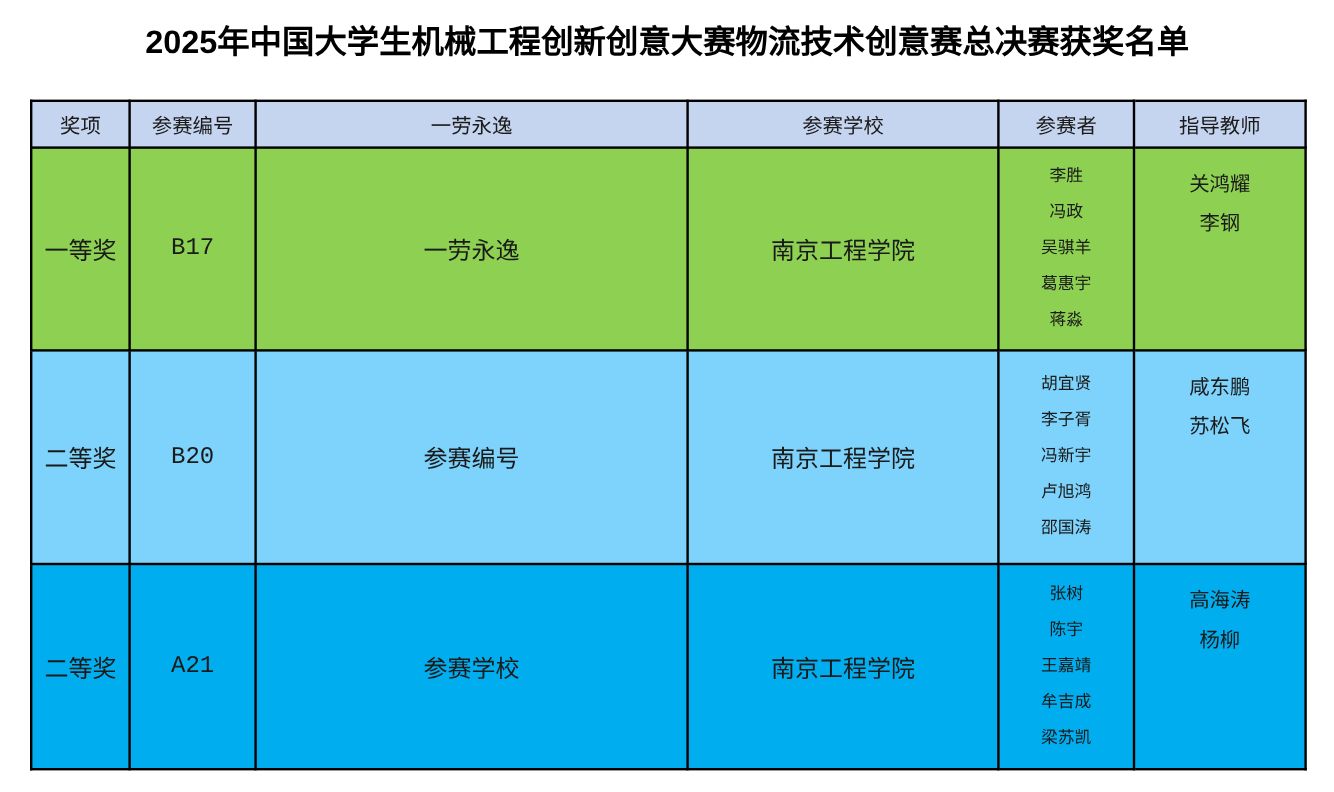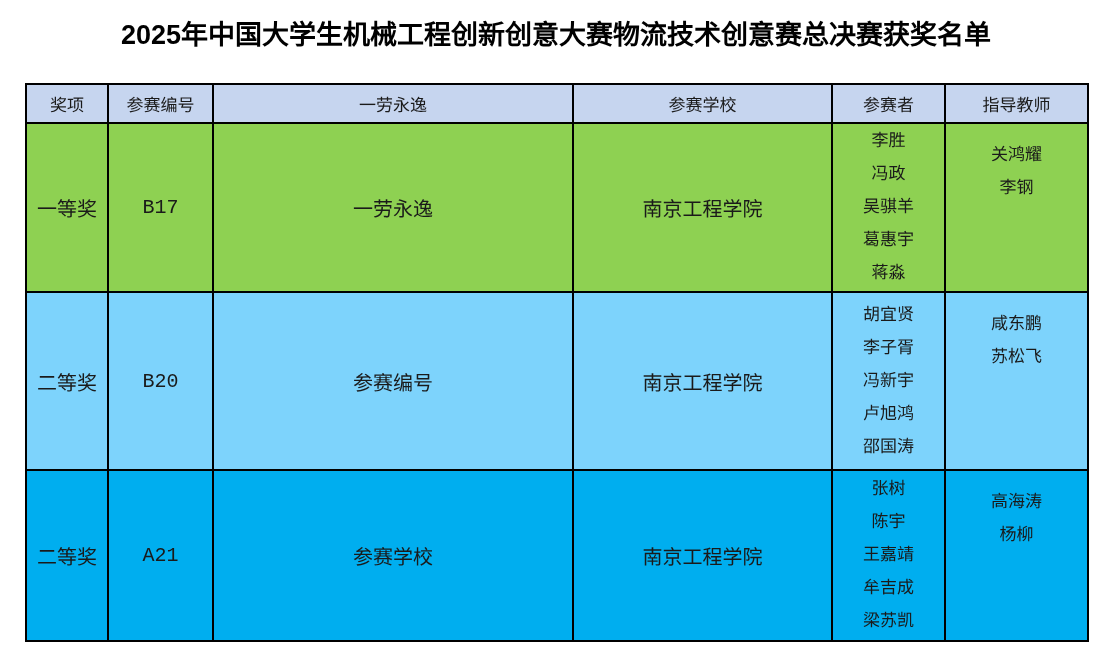--- a/index.html
+++ b/index.html
@@ -77,21 +77,21 @@
     display: flex;
     flex-direction: column;
     justify-content: center;
     align-items: center;
     height: 100%;
     line-height: 1.0;
   }
   .namelist .name {
     display: block;
     padding: 8px 0;
-    font-size: 17px;
+    font-size: 14px;
     white-space: nowrap;
   }
   td.teachers-cell {
     vertical-align: top;
   }
   .teacherlist {
     display: flex;
     flex-direction: column;
     align-items: center;
     padding-top: 15px;

